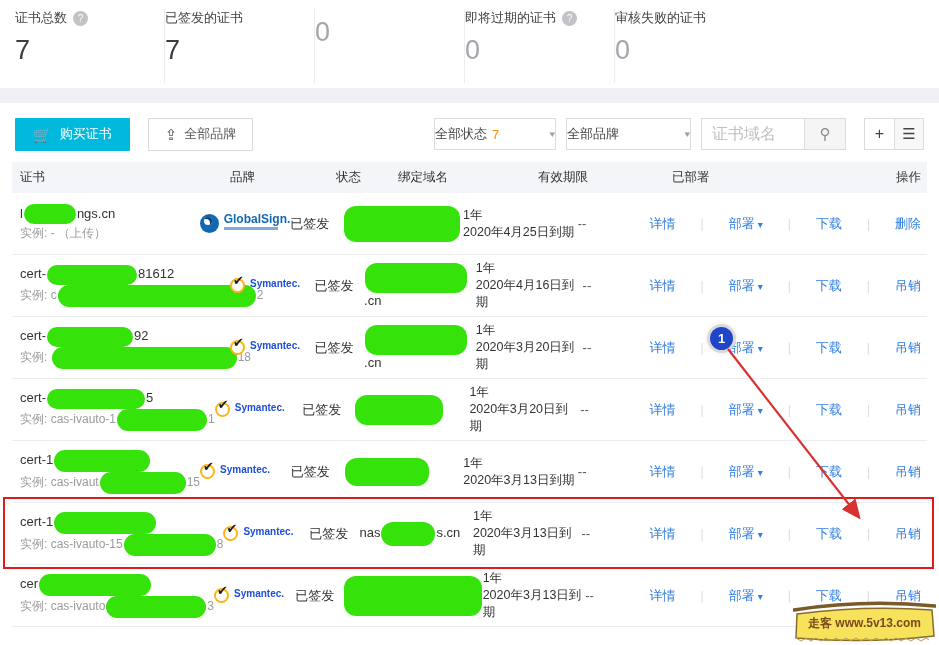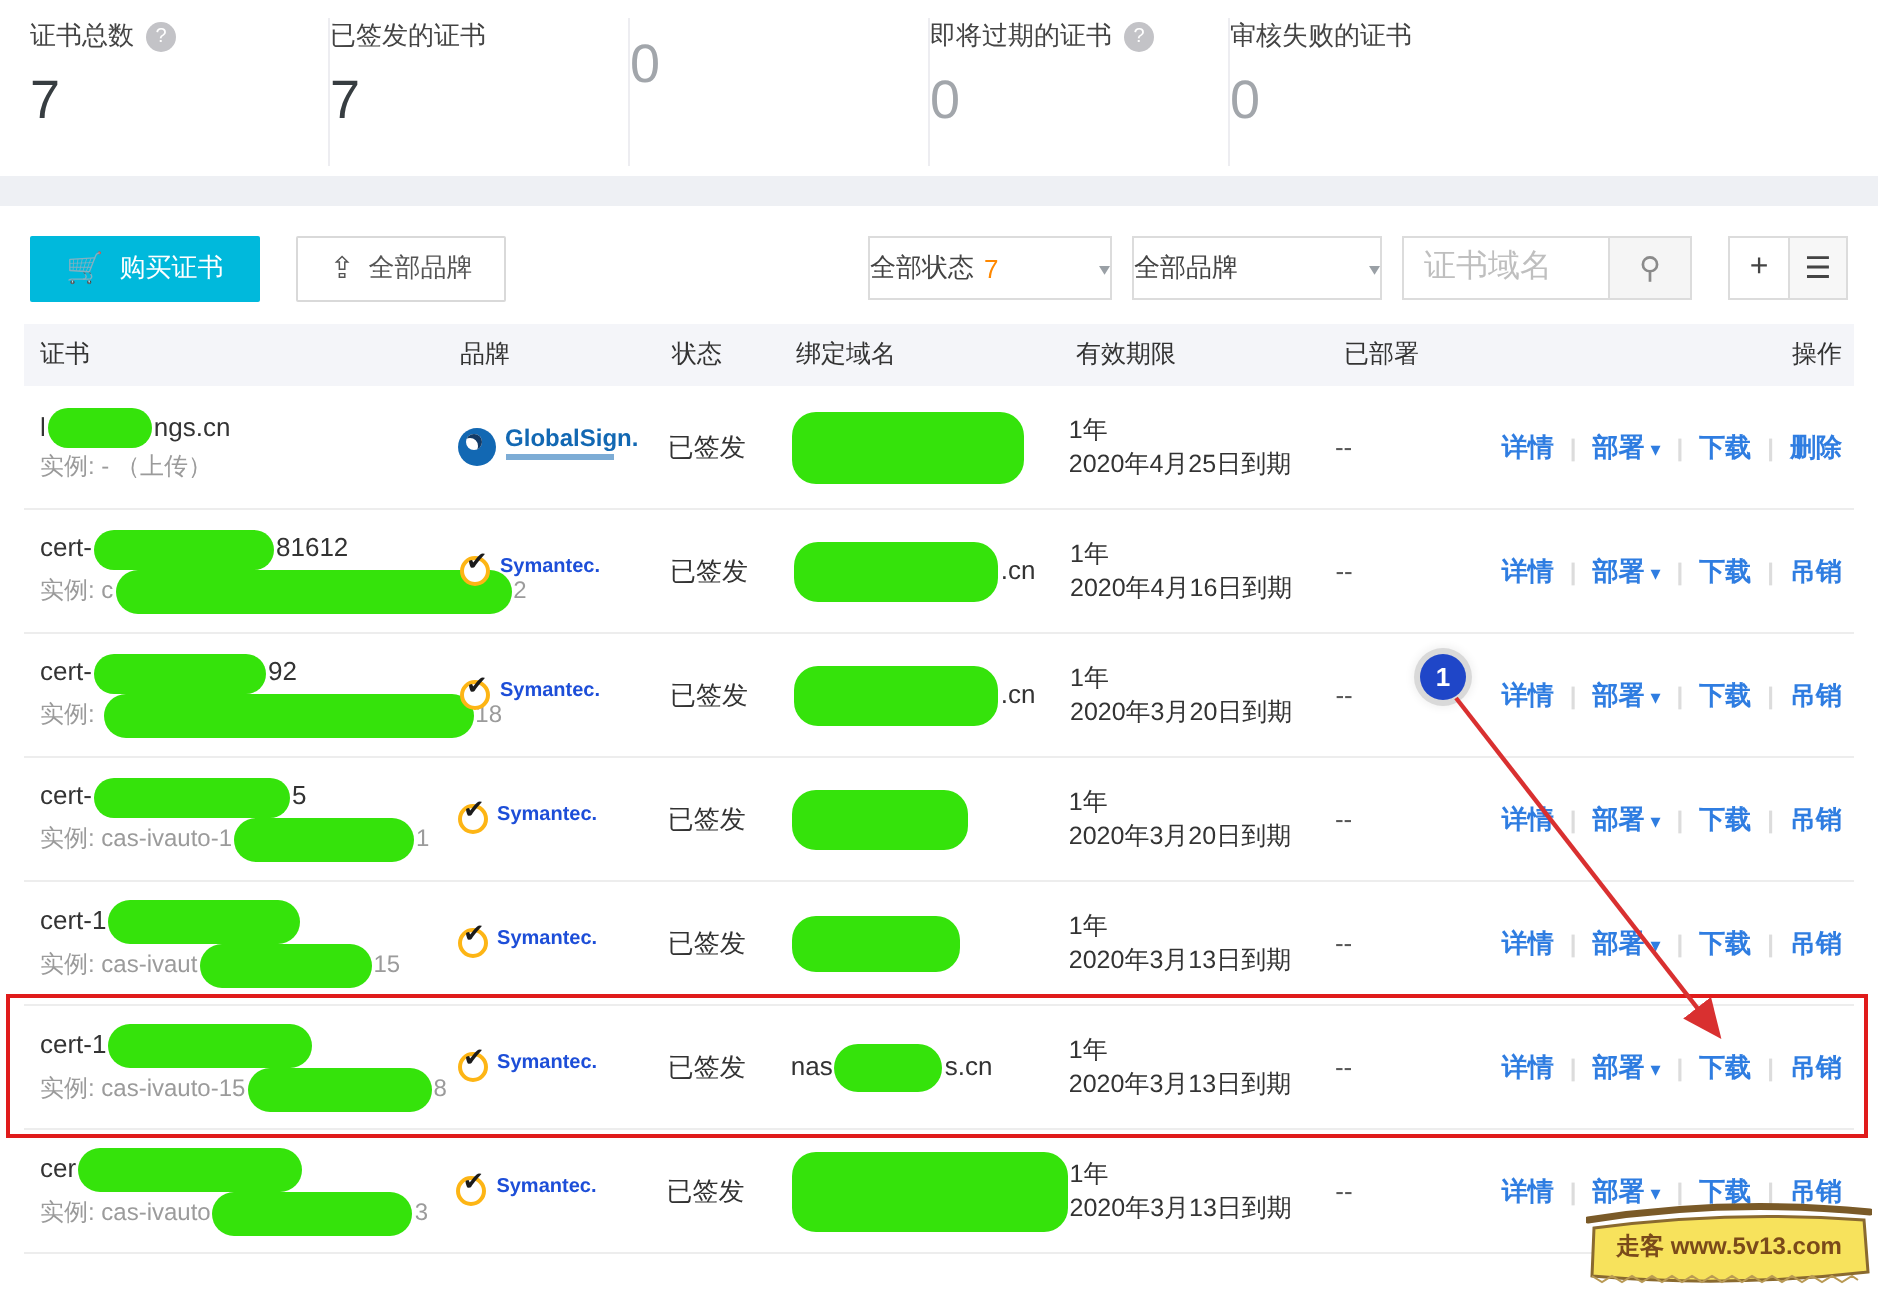--- a/index.html
+++ b/index.html
@@ -54,21 +54,21 @@
   .c-ops { flex:1; text-align:right; padding-right:6px; }
   .thead .c-cert { padding-left:8px; }
 
   .cert-line1 { font-size:13px; color:#333; line-height:20px; white-space:nowrap; }
   .cert-line2 { font-size:12px; color:#9b9b9b; line-height:19px; white-space:nowrap; }
   .redact { display:inline-block; background:#35e30b; border-radius:12px; vertical-align:middle; margin:0 1px; }
   .valid-term { font-size:12.5px; color:#333; line-height:17px; }
   .valid-date { font-size:12.5px; color:#333; line-height:17px; }
   .deploy-txt { color:#555; }
 
-  .ops { display:inline-flex; align-items:center; gap:8px; font-size:13px;font-weight:bold; }
+  .ops { display:inline-flex; align-items:center; gap:25px; font-size:13px; }
   .op-link { color:#2f7de1; text-decoration:none; cursor:pointer; white-space:nowrap; }
   .op-sep { color:#dcdcdc; font-size:12px; }
   .op-chev { font-size:10px; color:#2f7de1; margin-left:3px; }
 
   
   .brand-wrap { display:flex; gap:5px; }
   .gs-circle { width:19px; height:19px; border-radius:50%; background:#1268b3; position:relative; flex:0 0 auto; }
   .gs-circle::after { content:""; position:absolute; left:4px; top:3px; width:8px; height:8px; border-radius:50%; background:#fff; box-shadow:inset -2px 2px 0 #123a66; }
   .gs-text { color:#1268b3; font-weight:bold; font-size:12px; line-height:11px; }
   .gs-sub { display:block; height:3px; width:54px; background:#1268b3; opacity:.55; margin-top:2px; }

